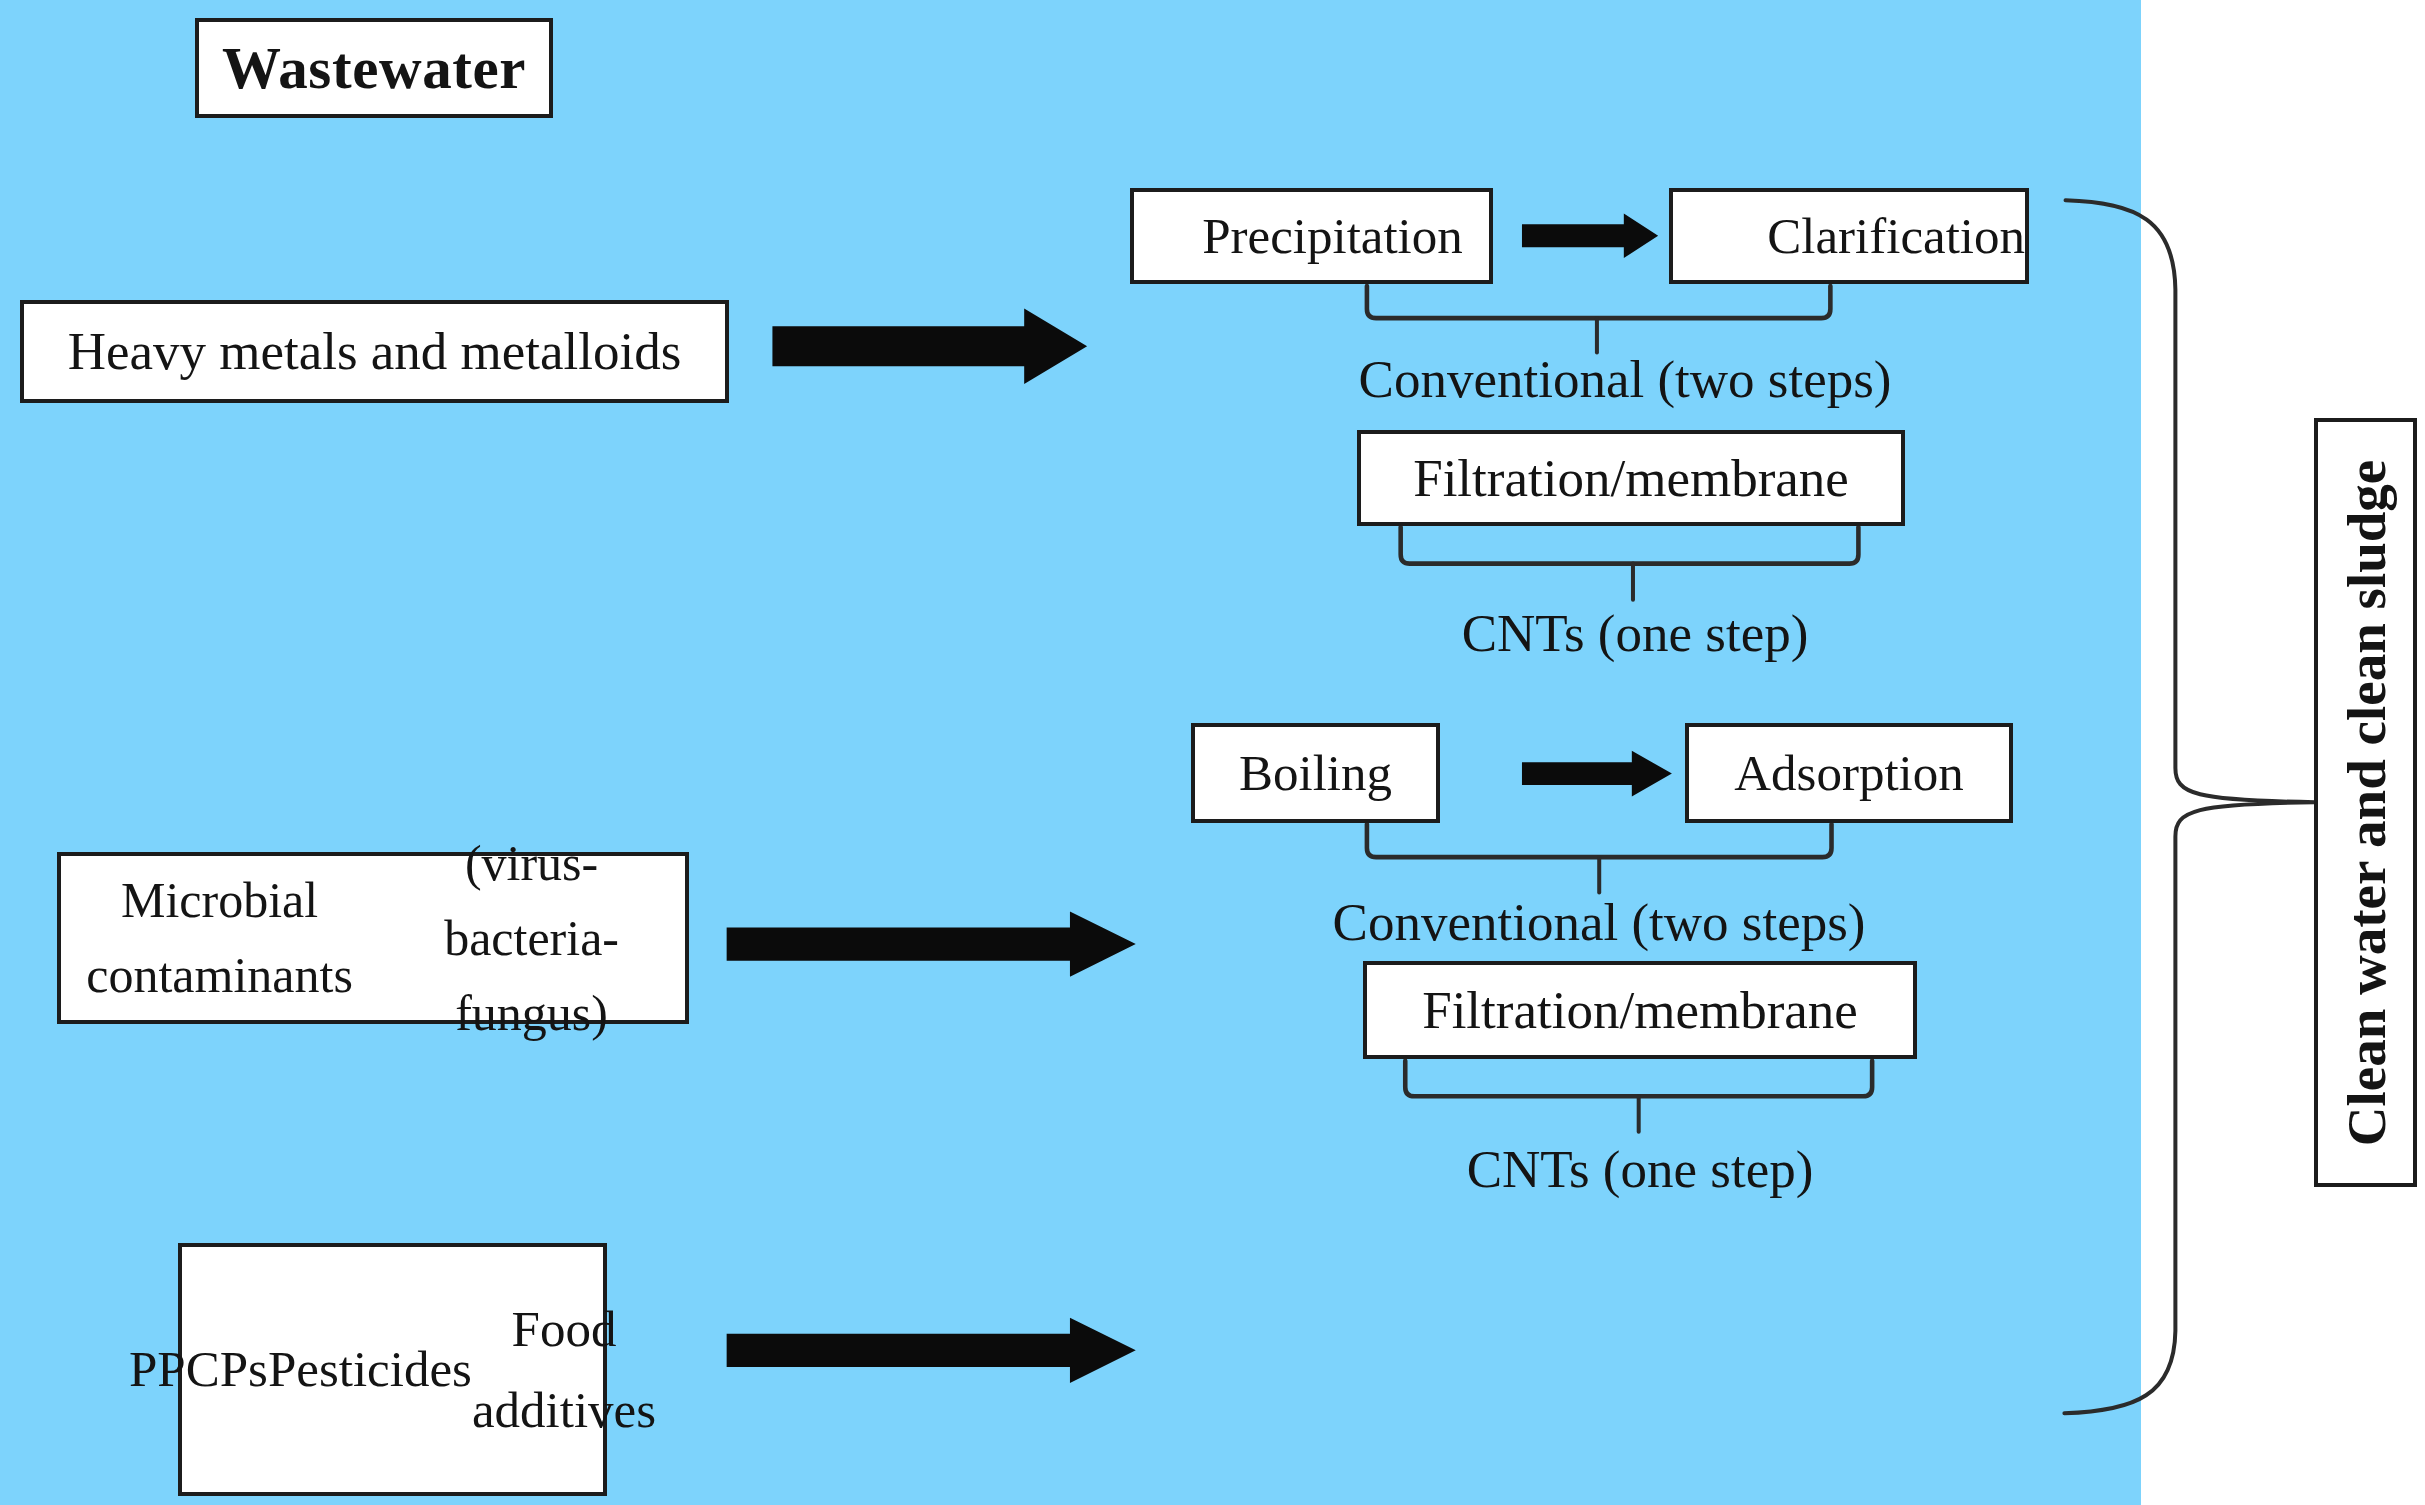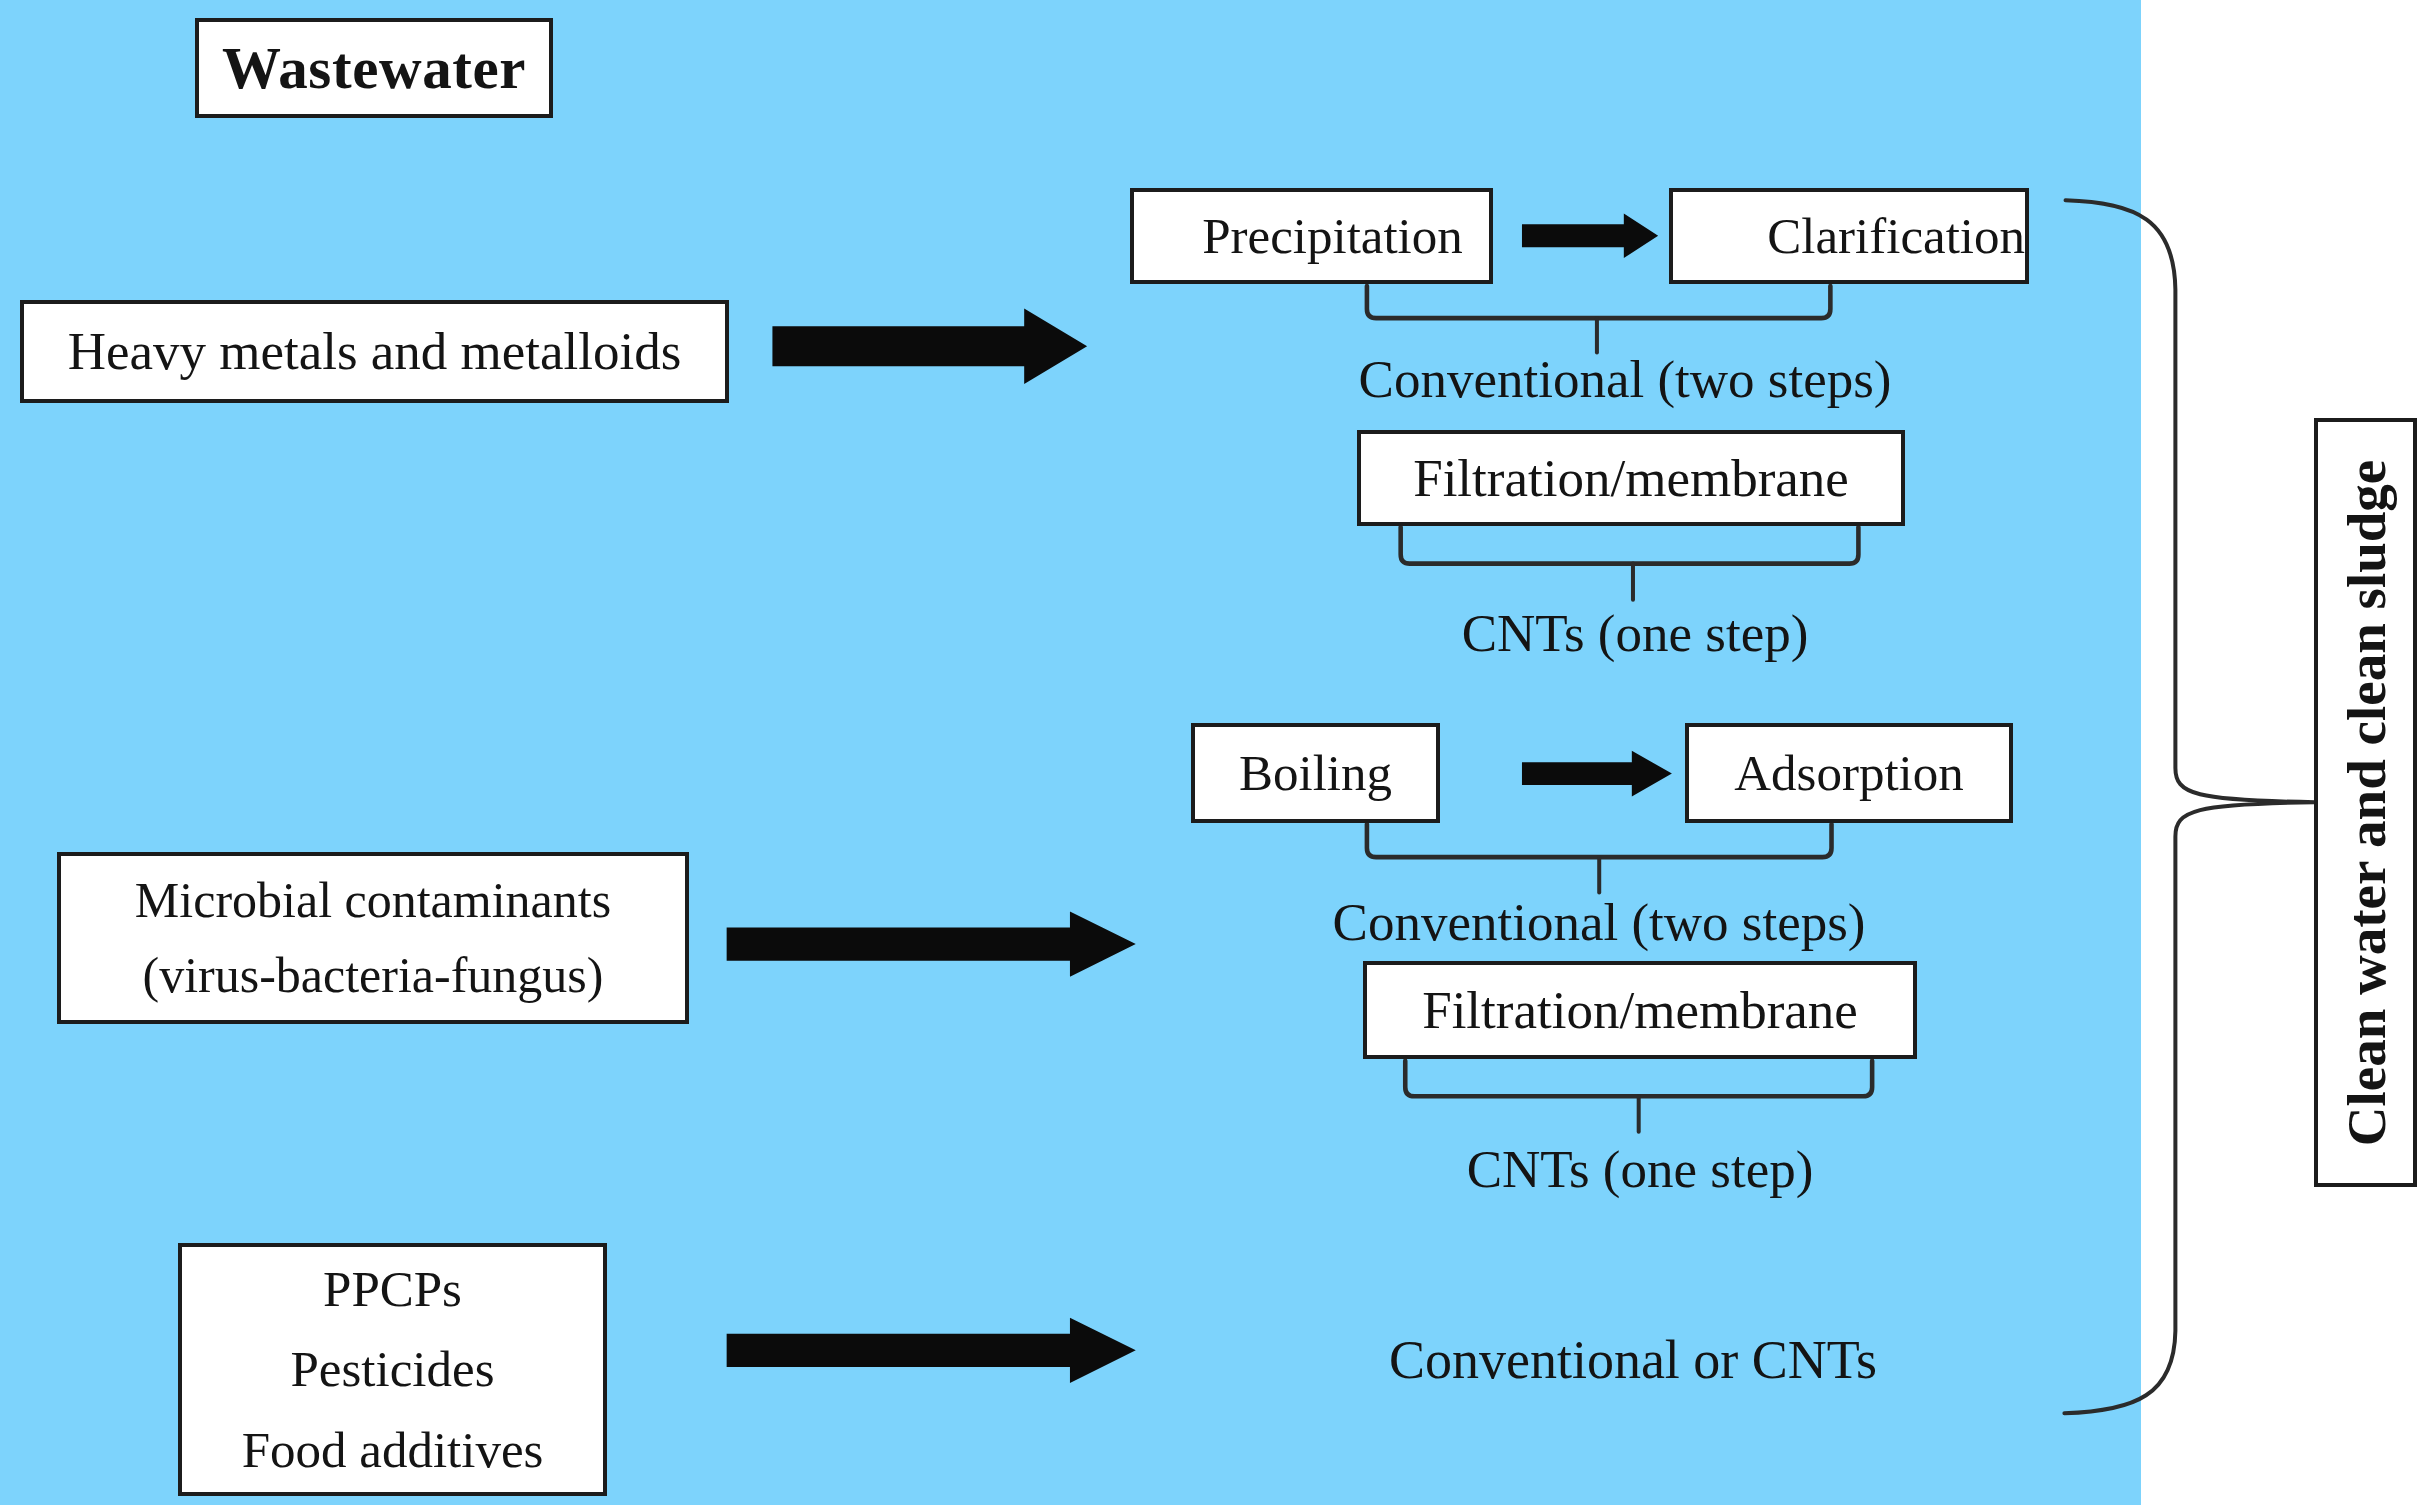--- a/index.html
+++ b/index.html
@@ -10,21 +10,21 @@
   }
   .box{
     position:absolute;border:4.6px solid #1c1c1c;background:#ffffff;
     display:flex;align-items:center;justify-content:center;text-align:center;
     box-sizing:border-box;
   }
   .box .ln{display:block;}
   .hdr{font-weight:bold;font-size:59px;letter-spacing:0.6px;}
   .t90{font-size:51px;line-height:1.15;}
   .t92{font-size:53px;line-height:1.15;}
-  .multi{flex-direction:column;}
+  .multi{flex-direction:row;}
   .lbl{
     position:absolute;font-size:53px;line-height:1.05;text-align:center;
     white-space:nowrap;transform:translate(-50%,-50%);
   }
   #svg-layer{position:absolute;left:0;top:0;width:2426px;height:1506px;}
   .arrow{fill:#0b0b0b;}
   .brace{stroke:#2b2b2b;stroke-width:8;fill:none;stroke-linecap:round;stroke-linejoin:round;}
   .tick{stroke:#2b2b2b;stroke-width:7;fill:none;stroke-linecap:round;}
   .bigbrace{stroke:#2b2b2b;stroke-width:7;fill:none;stroke-linecap:round;stroke-linejoin:round;}
   #clean-box{position:absolute;left:2314px;top:418px;width:103px;height:769px;
@@ -102,20 +102,19 @@
     <span>Adsorption</span>
   </div>
   <div class="box t92" style="left:1363px;top:961px;width:554px;height:98px;">
     <span>Filtration/membrane</span>
   </div>
 
   <div class="lbl" style="left:1625px;top:380px;">Conventional (two steps)</div>
   <div class="lbl" style="left:1635px;top:634px;">CNTs (one step)</div>
   <div class="lbl" style="left:1599px;top:923px;">Conventional (two steps)</div>
   <div class="lbl" style="left:1640px;top:1170px;">CNTs (one step)</div>
-  <div class="lbl" style="left:1633px;top:1360px;font-size:54px;">Conventional or CNTs</div>
 
   <div id="clean-box">
     <span class="rot">Clean water and clean sludge</span>
   </div>
 
 </div>
 
 
 </body></html>

